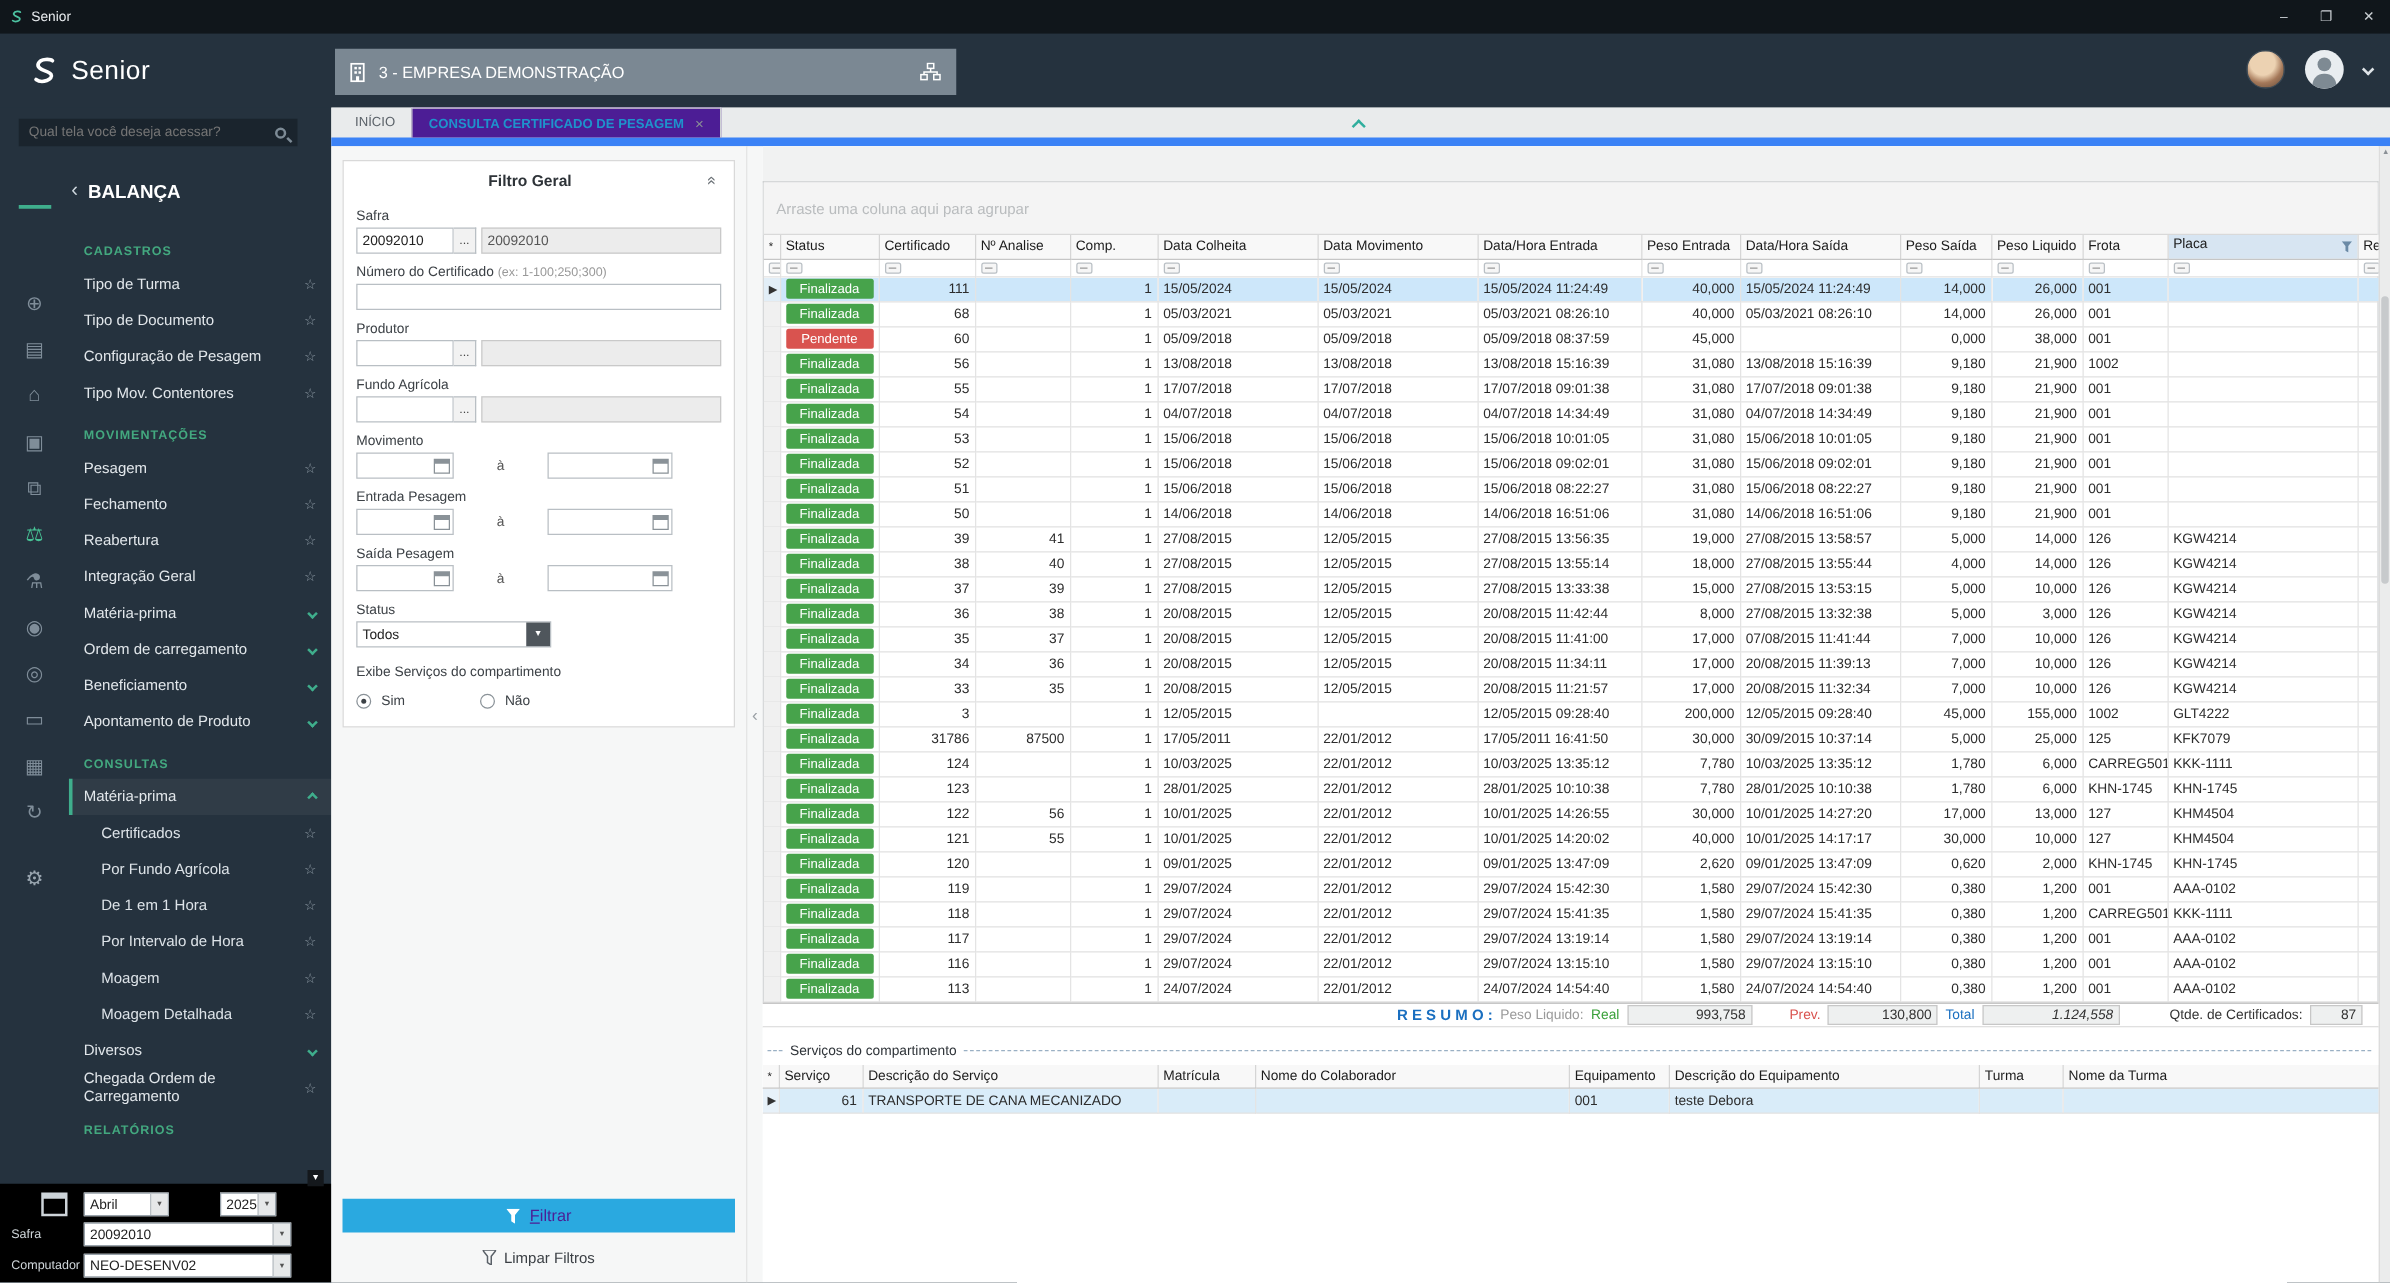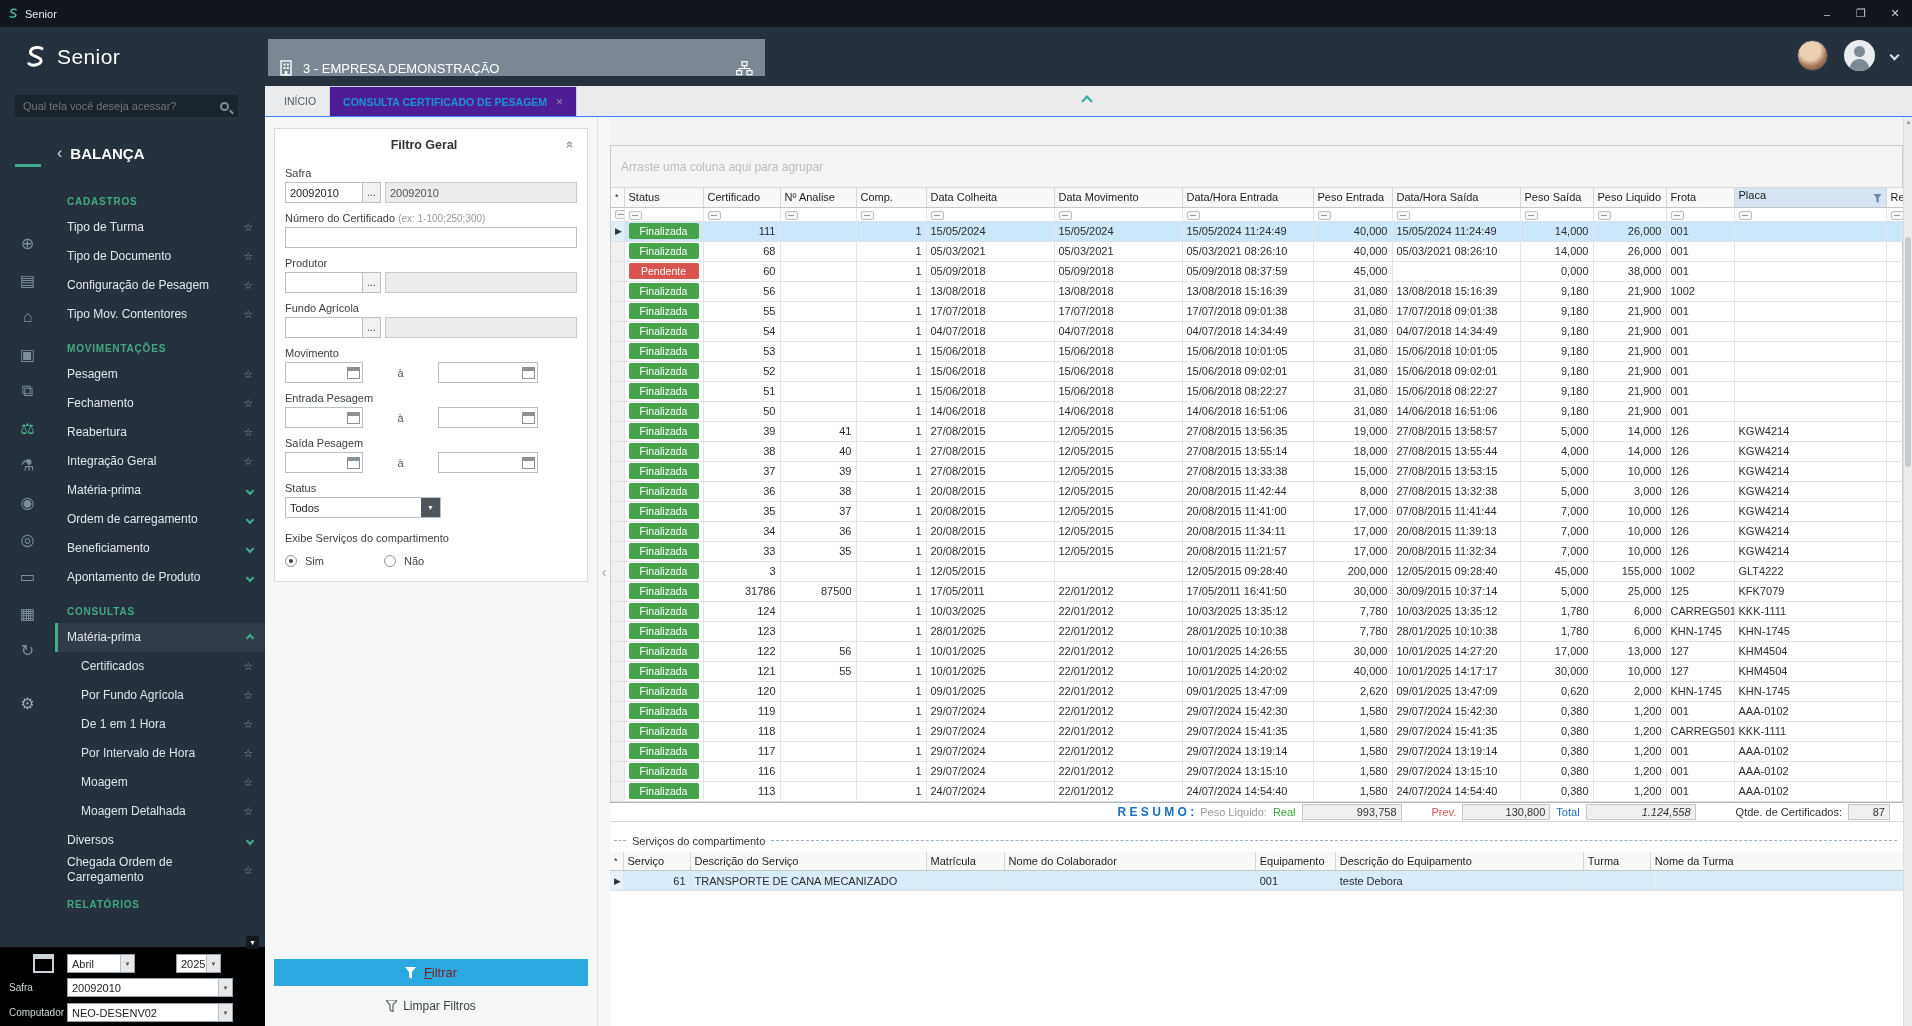--- a/index.html
+++ b/index.html
@@ -9,21 +9,21 @@
 
   
   .titlebar { height:27px; background:#10161b; display:flex; align-items:center; color:#dfe3e6; }
   .tb-brand { display:flex; align-items:center; gap:6px; padding-left:8px; font-size:11px; color:#e8ebee; }
   .tb-controls { margin-left:auto; display:flex; height:27px; }
   .tb-btn { width:34px; display:flex; align-items:center; justify-content:center; color:#c9ced2; font-size:11px; cursor:pointer; }
 
   
   .header { height:59px; background:#25323e; position:relative; display:flex; align-items:center; }
   .brand { margin-left:24px; display:flex; align-items:center; gap:9px; color:#fff; font-size:21px; letter-spacing:.4px; }
-  .company { position:absolute; left:268px; top:12px; width:497px; height:37px; background:#7b8893; display:flex; align-items:flex-end; color:#fff; cursor:pointer; }
+  .company { position:absolute; left:268px; top:12px; width:497px; height:37px; background:#7b8893; display:flex; align-items:center; color:#fff; cursor:pointer; }
   .company .c-label { margin-left:9px; font-size:13px; }
   .company .c-org { margin-left:auto; margin-right:12px; }
   .company .c-bld { margin-left:10px; }
   .avatars { position:absolute; right:14px; top:13px; display:flex; align-items:center; gap:16px; }
   .avatar-photo { width:31px; height:31px; border-radius:50%; background:radial-gradient(circle at 42% 32%, #ecd2b2 0 38%, #a5795a 62%, #5c4636 100%); border:1px solid #3c4a56; }
   .avatar-user { width:31px; height:31px; border-radius:50%; background:#e9edf0; position:relative; overflow:hidden; }
   .avatar-user::before { content:""; position:absolute; left:10px; top:6px; width:11px; height:11px; border-radius:50%; background:#7e8a93; }
   .avatar-user::after { content:""; position:absolute; left:6px; top:19px; width:19px; height:12px; border-radius:9px 9px 0 0; background:#7e8a93; }
   .chev-css { width:7px; height:7px; border-right:2px solid #dfe4e8; border-bottom:2px solid #dfe4e8; transform:rotate(45deg); display:inline-block; }
 
@@ -57,21 +57,21 @@
   .side-footer { position:absolute; left:0; bottom:0; width:265px; height:79px; background:#000000; z-index:5; }
   .sf-row { position:absolute; left:0; width:265px; display:flex; align-items:center; }
   .sf-label { position:absolute; left:9px; color:#cfd6da; font-size:10px; }
   .mini-select { height:19px; background:#fff; border:1px solid #97a1a9; display:flex; align-items:center; font-size:11px; color:#222; cursor:pointer; }
   .mini-select .ms-txt { flex:1; padding-left:4px; overflow:hidden; white-space:nowrap; }
   .mini-select .ms-btn { width:14px; height:100%; background:#e6e8e9; border-left:1px solid #b9bfc4; display:flex; align-items:center; justify-content:center; font-size:6px; color:#555; }
   .cal-big { width:21px; height:19px; border:2px solid #cdd4d9; border-top:5px solid #cdd4d9; background:transparent; }
 
   
   .content { flex:1; display:flex; flex-direction:column; min-width:0; background:#f1f2f3; }
-  .tabbar { height:31px; background:#e9ebec; border-bottom:1px solid #3b82f6; display:flex; align-items:stretch; padding-left:6px; position:relative; flex:none; }
+  .tabbar { height:31px; background:#e9ebec; border-bottom:7px solid #3b82f6; display:flex; align-items:stretch; padding-left:6px; position:relative; flex:none; }
   .ws-tab { display:flex; align-items:center; padding:0 13px; font-size:10.5px; color:#5a6168; cursor:pointer; }
   .ws-tab.active { background:#4c1d95; border:1px solid #cfd2d4; border-bottom:none; color:#1e93cc; font-weight:bold; }
   .ws-close { margin-left:9px; color:#8a9096; font-weight:normal; font-size:12px; cursor:pointer; }
   .collapse-caret { position:absolute; left:818px; top:11px; width:8px; height:8px; border-left:2px solid #2fae9e; border-top:2px solid #2fae9e; transform:rotate(45deg); cursor:pointer; }
 
   .content-body { flex:1; display:flex; min-height:0; position:relative; }
 
   
   .filter-col { width:333px; flex:none; background:#f6f7f7; border-right:1px solid #e0e0e0; display:flex; flex-direction:column; padding:11px 9px 8px 9px; }
   .filter-panel { background:#fff; border:1px solid #d9d9d9; padding:5px 10px 14px 10px; }
@@ -89,21 +89,21 @@
   .date-input .sp { flex:1; }
   .cal-ico { width:13px; height:12px; border:1px solid #8a9298; border-top:4px solid #8a9298; margin-right:2px; flex:none; cursor:pointer; }
   .conj { width:75px; text-align:center; color:#555; font-size:11px; }
   .sel-box { width:156px; height:21px; border:1px solid #b9bfc4; background:#fff; display:flex; align-items:center; cursor:pointer; }
   .sel-box .sv { flex:1; padding-left:4px; font-size:11px; color:#222; }
   .sel-btn { width:19px; height:100%; background:#4f565c; color:#fff; display:flex; align-items:center; justify-content:center; font-size:7px; }
   .radio-row { display:flex; align-items:center; margin-top:11px; gap:8px; }
   .radio { width:12px; height:12px; border:1px solid #8a9298; border-radius:50%; background:#fff; position:relative; flex:none; cursor:pointer; }
   .radio.on::after { content:""; position:absolute; left:3px; top:3px; width:4px; height:4px; border-radius:50%; background:#3c4146; }
   .radio-lbl { font-size:11px; color:#3c4146; margin-right:52px; }
-  .btn-filtrar { margin-top:auto; height:27px; background:#2aa9e0; color:#7f1d1d; display:flex; align-items:center; justify-content:center; gap:8px; font-size:13px; cursor:pointer; border:none; }
+  .btn-filtrar { margin-top:auto; height:27px; background:#2aa9e0; color:#4c1d95; display:flex; align-items:center; justify-content:center; gap:8px; font-size:13px; cursor:pointer; border:none; }
   .btn-filtrar .lbl { display:block; }
   .btn-filtrar .lbl::first-letter { text-decoration:underline; }
   .limpar { height:24px; margin-top:8px; display:flex; align-items:center; justify-content:center; gap:6px; color:#3a3f44; font-size:12px; cursor:pointer; }
 
   .panel-collapse { width:12px; flex:none; display:flex; align-items:center; justify-content:center; color:#9aa0a5; font-size:14px; cursor:pointer; background:#f6f7f7; }
 
   
   .results-col { flex:1; min-width:0; display:flex; flex-direction:column; background:#fff; overflow:hidden; }
   .res-tabs { height:33px; background:#f1f2f2; display:flex; align-items:stretch; padding-left:16px; gap:26px; flex:none; }
   .res-tab { display:flex; align-items:center; font-size:11px; color:#7d8489; border-bottom:3px solid transparent; cursor:pointer; }

